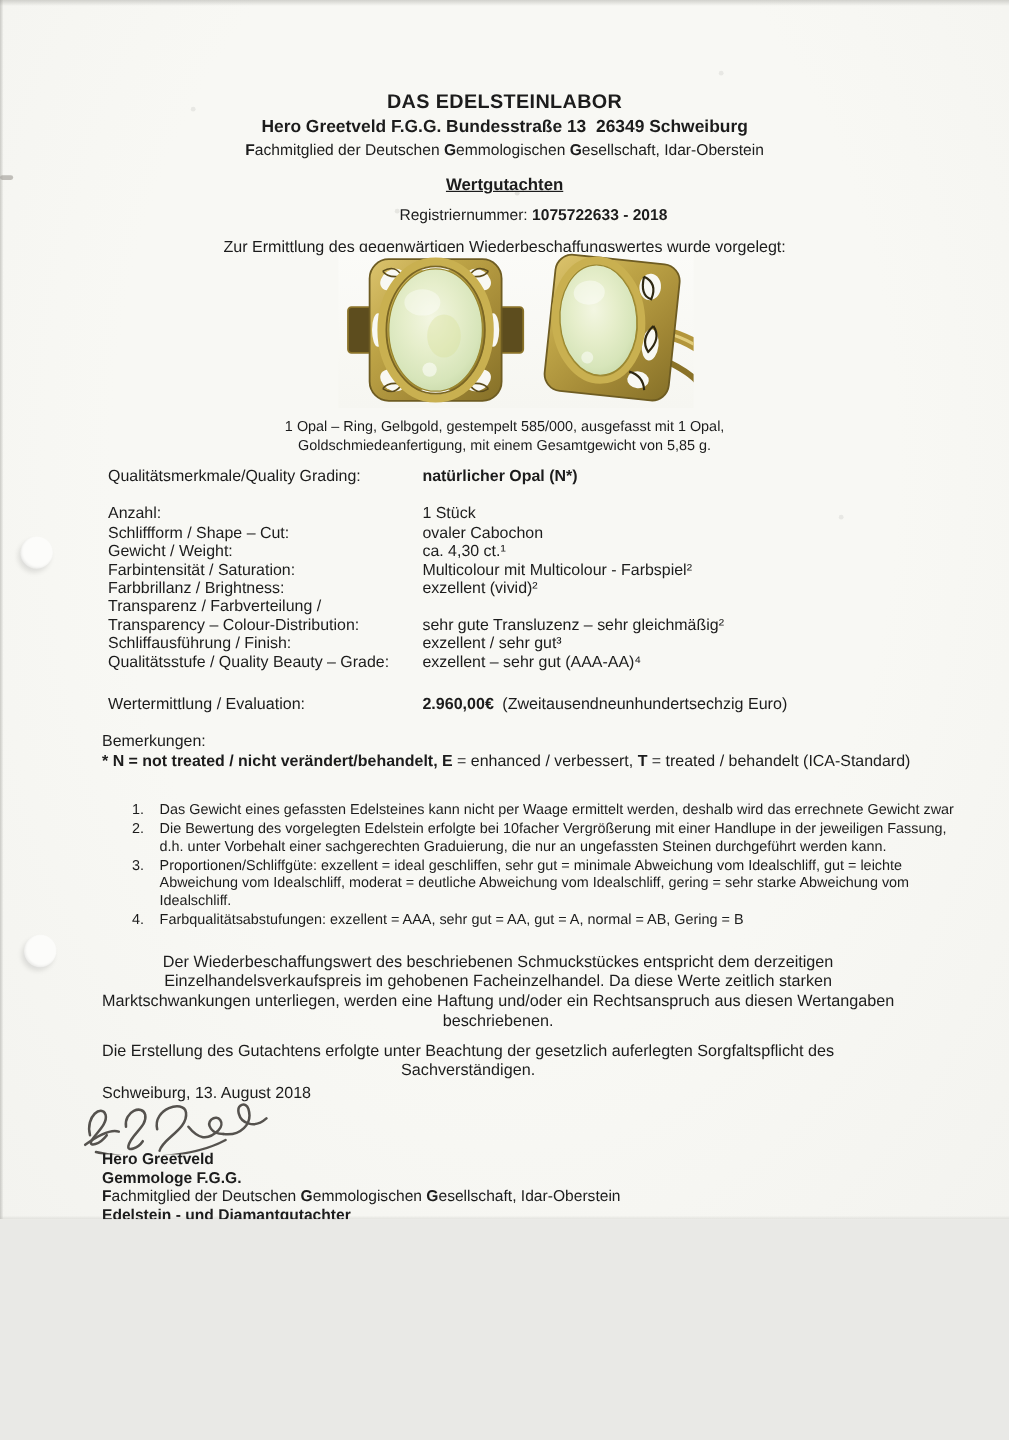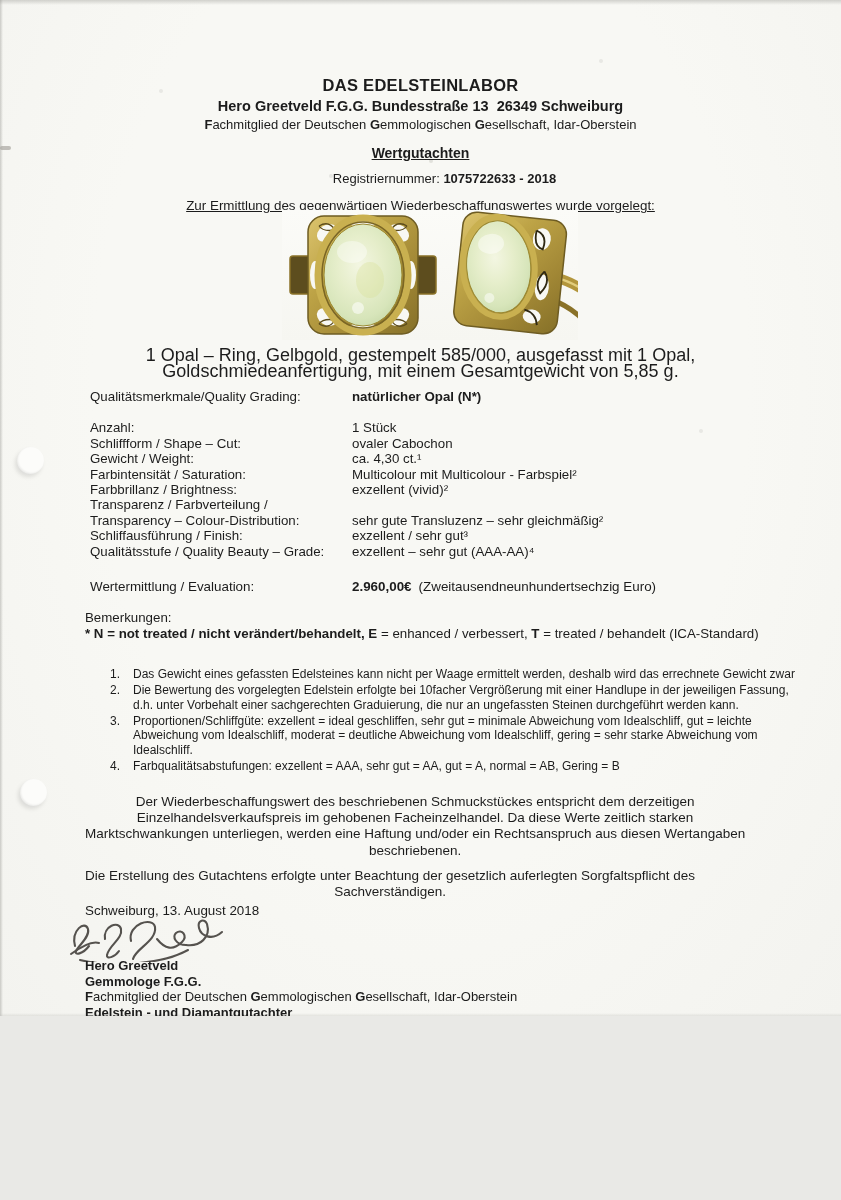--- a/index.html
+++ b/index.html
@@ -35,26 +35,26 @@
   .hole1{top:447px;left:17px;}
   .hole2{top:779px;left:20px;}
 
   
   .header{top:76px;}
   .lab-title{font-size:16.5px;font-weight:bold;letter-spacing:.3px;}
   .lab-address{font-size:14.5px;font-weight:bold;margin-top:3px;}
   .lab-member{font-size:13px;margin-top:3px;}
   .doc-title{font-size:14px;font-weight:bold;text-decoration:underline;margin-top:13px;}
   .reg-line{font-size:13px;margin-top:10px;padding-left:48px;}
-  .purpose{font-size:13.4px;margin-top:12px;text-decoration:underline;}
+  .purpose{font-size:13.4px;margin-top:12px;}
 
   
   .photo{top:210px;left:282px;width:296px;height:130px;
     background:linear-gradient(#fbfbf8, #f6f6f1);}
-  .caption{top:347px;font-size:18px;line-height:16px;}
+  .caption{top:347px;font-size:12px;line-height:16px;}
 
   
   .grading{top:389px;left:0;width:100%;font-size:13.3px;}
   .grade-row{position:relative;height:15.4px;}
   .grade-row .lbl{position:absolute;left:90px;white-space:nowrap;}
   .grade-row .val{position:absolute;left:352px;white-space:nowrap;}
   .grade-gap{height:16px;}
 
   .valuation{top:579px;left:0;width:100%;font-size:13.4px;}
   .valuation .lbl{position:absolute;left:90px;white-space:nowrap;}

